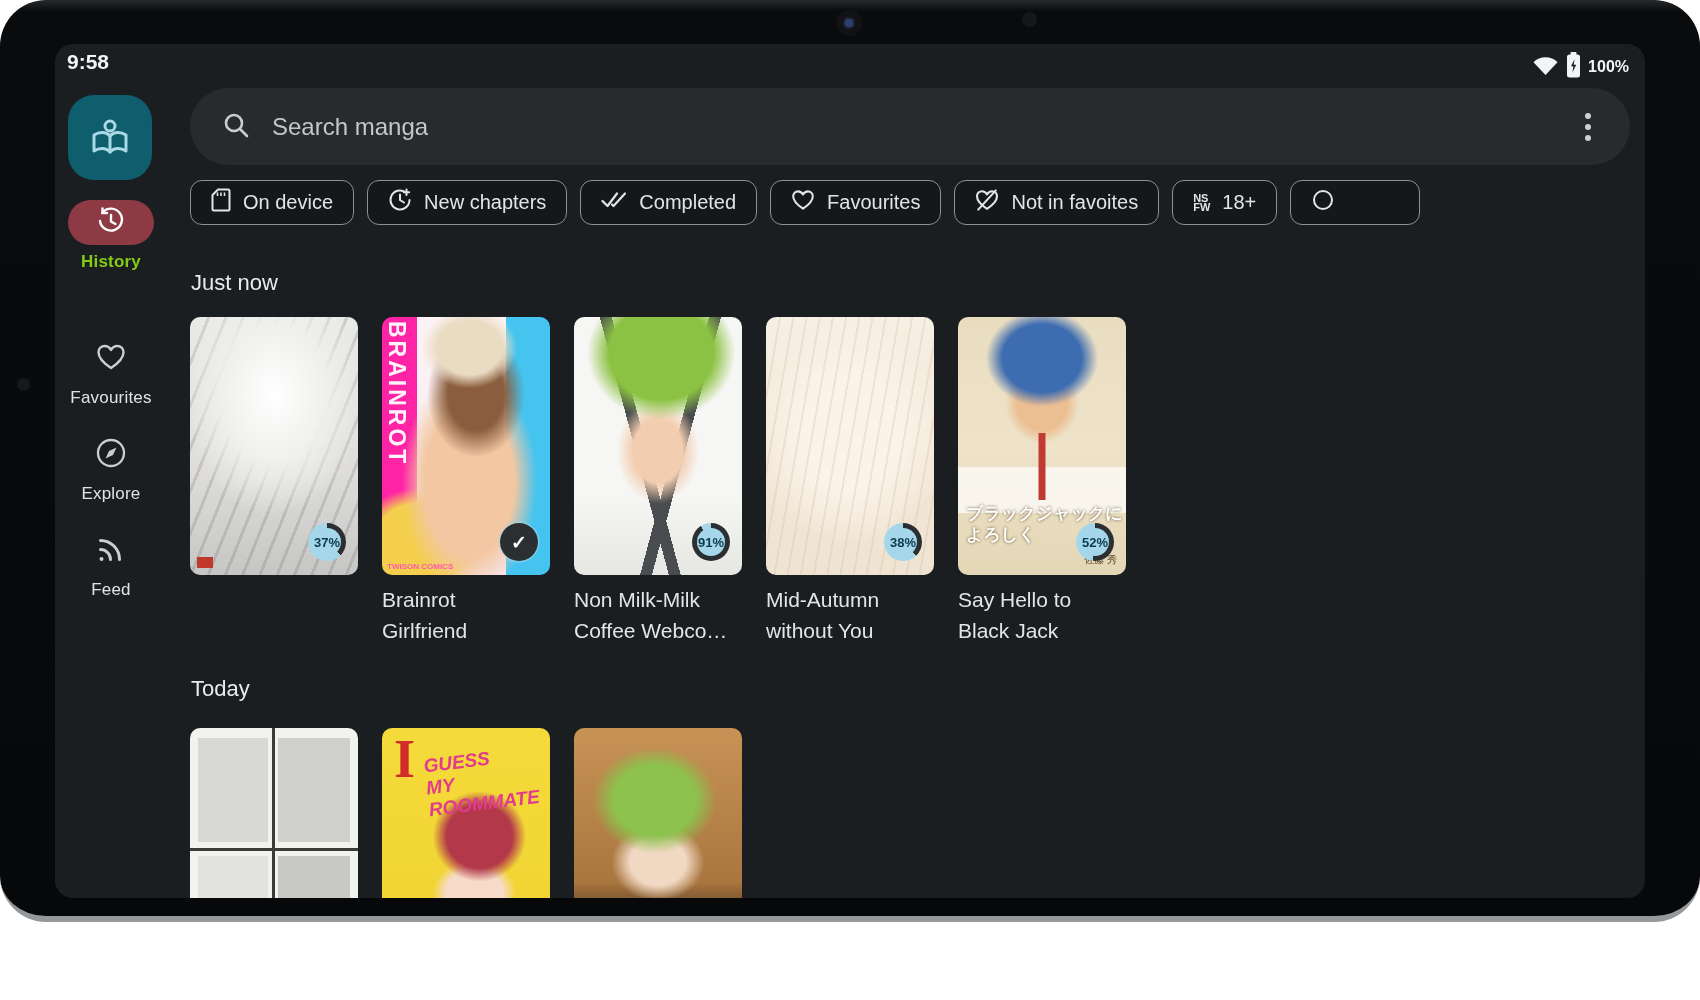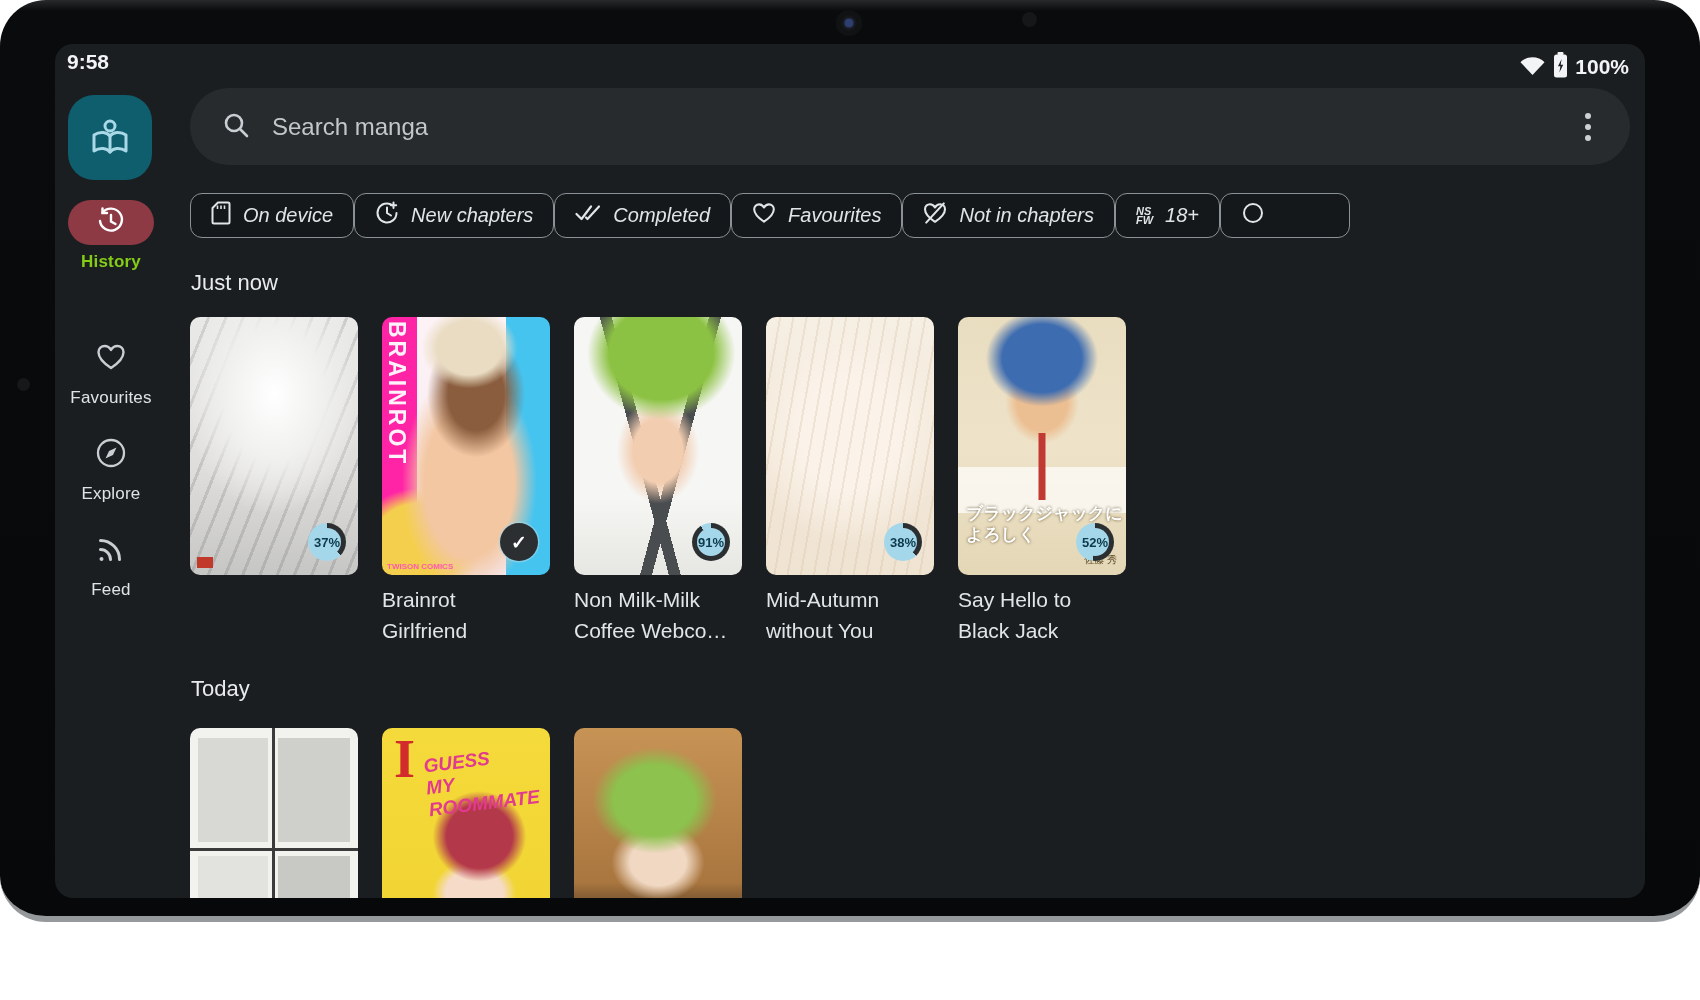--- a/index.html
+++ b/index.html
@@ -26,21 +26,21 @@
   
   .screen {
     position:absolute; left:55px; top:44px; width:1590px; height:854px;
     background:#1b1e20; border-radius:18px; overflow:hidden;
     color:#e2e5e8;
   }
 
   
   .status-time { position:absolute; left:12px; top:6px; font-size:21px; font-weight:700; color:#f3f4f5; }
   .status-right { position:absolute; right:16px; top:8px; display:flex; align-items:center; gap:7px; }
-  .status-right .pct { font-size:21px; font-weight:700; color:#f3f4f5; }
+  .status-right .pct { font-size:16px; font-weight:700; color:#f3f4f5; }
 
   
   .rail { position:absolute; left:0; top:40px; width:112px; }
   .rail-logo { position:absolute; left:13px; top:11px; width:84px; height:85px; border-radius:26px;
                background:#0e5e6d; display:flex; align-items:center; justify-content:center; }
   .rail-item { position:absolute; left:0; width:112px; text-align:center; }
   .rail-pill { width:86px; height:45px; border-radius:23px; margin:0 auto;
                display:flex; align-items:center; justify-content:center; }
   .rail-pill.active { background:#8d3a45; }
   .rail-label { margin-top:7px; font-size:17px; font-weight:500; color:#dfe3e6; letter-spacing:.2px; }
@@ -51,22 +51,22 @@
                background:#272b2e; border-radius:39px; display:flex; align-items:center; }
   .searchbar .mag { margin-left:32px; flex:0 0 auto; }
   .searchbar input { flex:1; margin-left:22px; background:transparent; border:none; outline:none;
                font-family:"Liberation Sans",sans-serif; font-size:24px; color:#e2e5e8; }
   .searchbar input::placeholder { color:#c2c7ca; opacity:1; }
   .kebab { width:40px; height:40px; margin-right:22px; position:relative; flex:0 0 auto; cursor:pointer; }
   .kebab i { position:absolute; left:17px; width:6px; height:6px; border-radius:50%; background:#cdd1d4; }
   .kebab i:nth-child(1){ top:6px; } .kebab i:nth-child(2){ top:17px; } .kebab i:nth-child(3){ top:28px; }
 
   
-  .chips { position:absolute; left:135px; top:149px; width:1455px; height:46px;
-           display:flex; overflow:hidden;font-style:italic; }
+  .chips { position:absolute; left:135px; top:136px; width:1455px; height:46px;
+           display:flex; gap:13px; overflow:hidden; }
   .chip { flex:0 0 auto; height:45px; border:1.5px solid #8b9297; border-radius:12px;
           background:#15181a; display:flex; align-items:center; gap:12px; padding:0 20px;
           font-size:20px; font-weight:500; color:#e1e5e8; white-space:nowrap; cursor:pointer; }
   .chip svg { flex:0 0 auto; }
   .chip.partial { min-width:130px; }
   .nsfw-glyph { display:flex; flex-direction:column; line-height:9px; font-size:11px; font-weight:800;
                 color:#e1e5e8; letter-spacing:0; }
 
   
   .section-title { position:absolute; left:136px; font-size:22px; font-weight:500; color:#e8eaec; }
@@ -296,21 +296,21 @@
           <span>Favourites</span>
         </div>
 
         <div class="chip">
           <span>
             <svg width="24" height="24" viewBox="0 0 30 30" fill="none" stroke="#e1e5e8" stroke-width="2.6" stroke-linejoin="round">
               <path d="M15 26 C 6 20, 2.5 14.5, 2.5 10.2 C 2.5 6.5, 5.4 4, 8.7 4 C 11.2 4, 13.7 5.6, 15 8 C 16.3 5.6, 18.8 4, 21.3 4 C 24.6 4, 27.5 6.5, 27.5 10.2 C 27.5 14.5, 24 20, 15 26 Z"></path>
               <path d="M4 27 L 26 3" stroke-linecap="round"></path>
             </svg>
           </span>
-          <span>Not in chapters</span>
+          <span>Not in favoites</span>
         </div>
 
         <div class="chip">
           <span class="nsfw-glyph">
             <span>NS</span>
             <span>FW</span>
           </span>
           <span>18+</span>
         </div>
 

